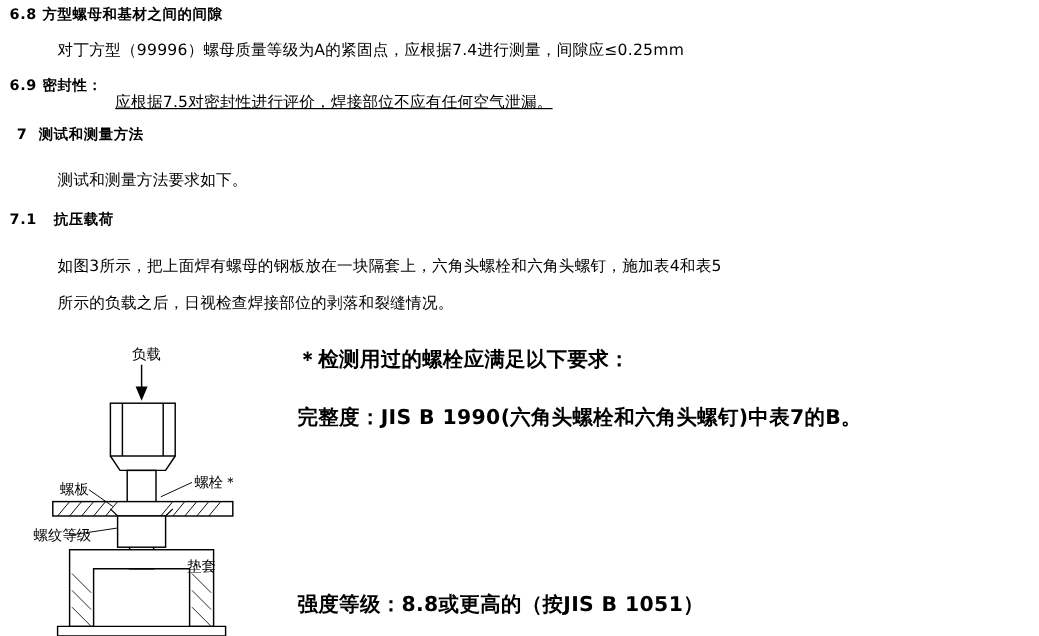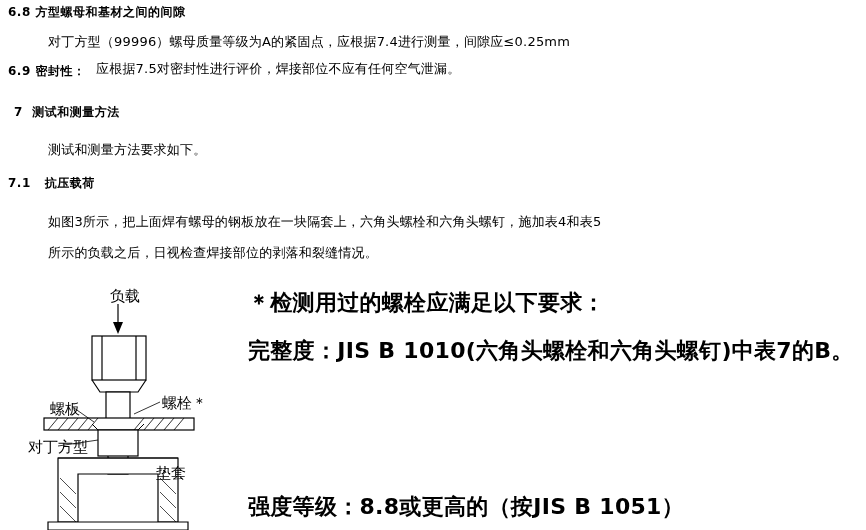--- a/index.html
+++ b/index.html
@@ -32,52 +32,52 @@
   .para {
     position: absolute;
     font-size: 13px;
     white-space: nowrap;
     letter-spacing: 0.2px;
   }
 
   #h68       { left: 8px;   top: 4px; }
   #p68       { left: 48px;  top: 33px; }
   #h69       { left: 8px;   top: 63px; }
-  #p69       { left: 96px;  top: 60px;  font-weight: normal; }
+  #p69       { left: 96px;  top: 76px;  font-weight: normal; text-decoration: underline; }
   #h7        { left: 14px;  top: 104px; }
   #p7        { left: 48px;  top: 141px; }
   #h71       { left: 8px;   top: 175px; }
   #p71a      { left: 48px;  top: 213px; }
   #p71b      { left: 48px;  top: 244px; font-family: Liberation Serif, serif; }
 
   
   .spec {
     position: absolute;
-    font-size: 22px;
+    font-size: 17px;
     font-weight: bold;
     white-space: nowrap;
     letter-spacing: 0.3px;
   }
   #s0 { left: 248px; top: 288px; }
   #s1 { left: 248px; top: 336px; }
   #s2 { left: 248px; top: 384px; }
   #s3 { left: 368px; top: 443px; }
   #s4 { left: 248px; top: 492px; }
 
   
   .figure {
     position: absolute;
     left: 14px;
     top: 282px;
     width: 220px;
     height: 248px;
   }
   .fig-label {
     position: absolute;
-    font-size: 15px;
+    font-size: 12px;
     white-space: nowrap;
     font-family: Liberation Serif, serif;
   }
   #fl-load  { left: 96px;  top: 5px; }
   #fl-plate { left: 36px;  top: 118px; text-align: center; }
   #fl-bolt  { left: 148px; top: 112px; }
   #fl-weld  { left: 14px;  top: 156px; }
   #fl-base  { left: 142px; top: 182px; }
 </style>
 </head>
@@ -104,21 +104,21 @@
   <div class="para" id="p7">测试和测量方法要求如下。</div>
 
   <div class="sec-head" id="h71">
     <span>7.1</span>
     &nbsp;&nbsp;<span>抗压载荷</span>
   </div>
   <div class="para" id="p71a">如图3所示，把上面焊有螺母的钢板放在一块隔套上，六角头螺栓和六角头螺钉，施加表4和表5</div>
   <div class="para" id="p71b">所示的负载之后，日视检查焊接部位的剥落和裂缝情况。</div>
 
   <div class="spec" id="s0">＊检测用过的螺栓应满足以下要求：</div>
-  <div class="spec" id="s1">完整度：JIS B 1010(六角头螺栓和六角头螺钉)中表7的B。</div>
+  <div class="spec" id="s1">完整度：JIS B 1990(六角头螺栓和六角头螺钉)中表7的B。</div>
   <div class="spec" id="s4">强度等级：8.8或更高的（按JIS B 1051）</div>
 
   <div class="figure">
     <svg width="220" height="248" viewBox="0 0 220 248">
       <g stroke="#000" stroke-width="1.2" fill="none">
 
         <line x1="104" y1="22" x2="104" y2="46"></line>
         <polygon points="104,52 99,40 109,40" fill="#000" stroke="none"></polygon>
 
         <rect x="78" y="54" width="54" height="44" fill="#fff"></rect>
@@ -172,17 +172,17 @@
 
         <line x1="60" y1="126" x2="80" y2="140" stroke-width="0.8"></line>
         <line x1="146" y1="120" x2="120" y2="132" stroke-width="0.8"></line>
         <line x1="44" y1="164" x2="84" y2="158" stroke-width="0.8"></line>
         <line x1="150" y1="188" x2="150" y2="192" stroke-width="0.8"></line>
       </g>
     </svg>
     <span class="fig-label" id="fl-load">负载</span>
     <span class="fig-label" id="fl-plate">螺板</span>
     <span class="fig-label" id="fl-bolt">螺栓＊</span>
-    <span class="fig-label" id="fl-weld">对丁方型</span>
+    <span class="fig-label" id="fl-weld">螺纹等级</span>
     <span class="fig-label" id="fl-base">垫套</span>
   </div>
 
 </div>
 
 </body></html>

